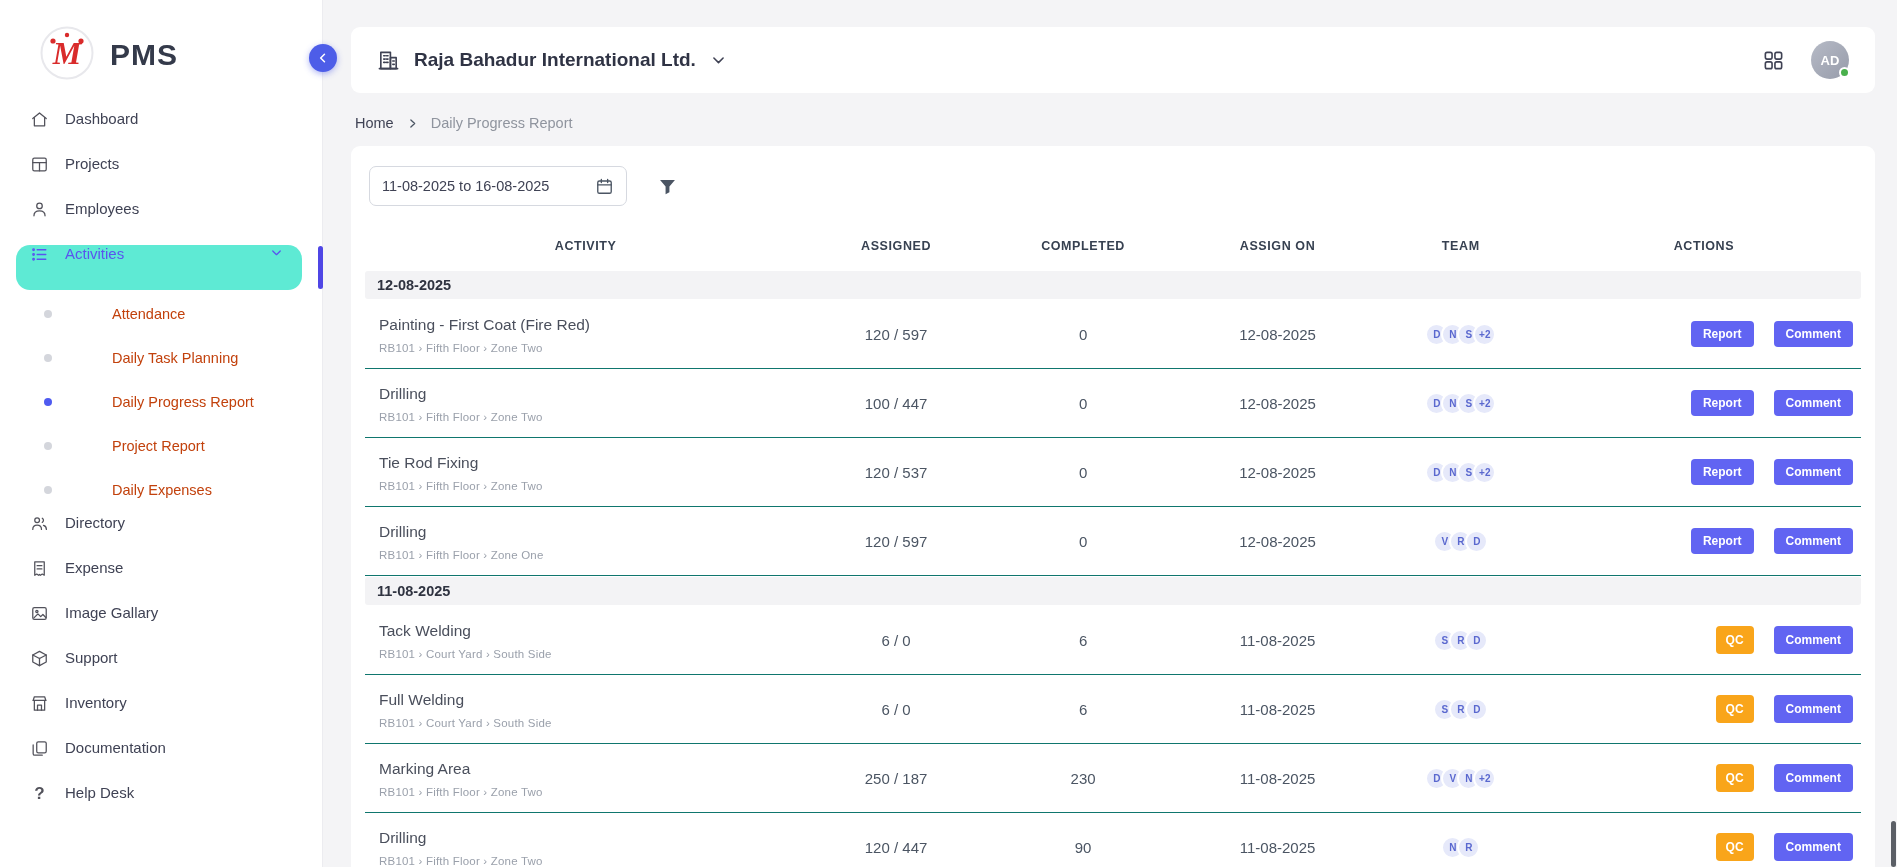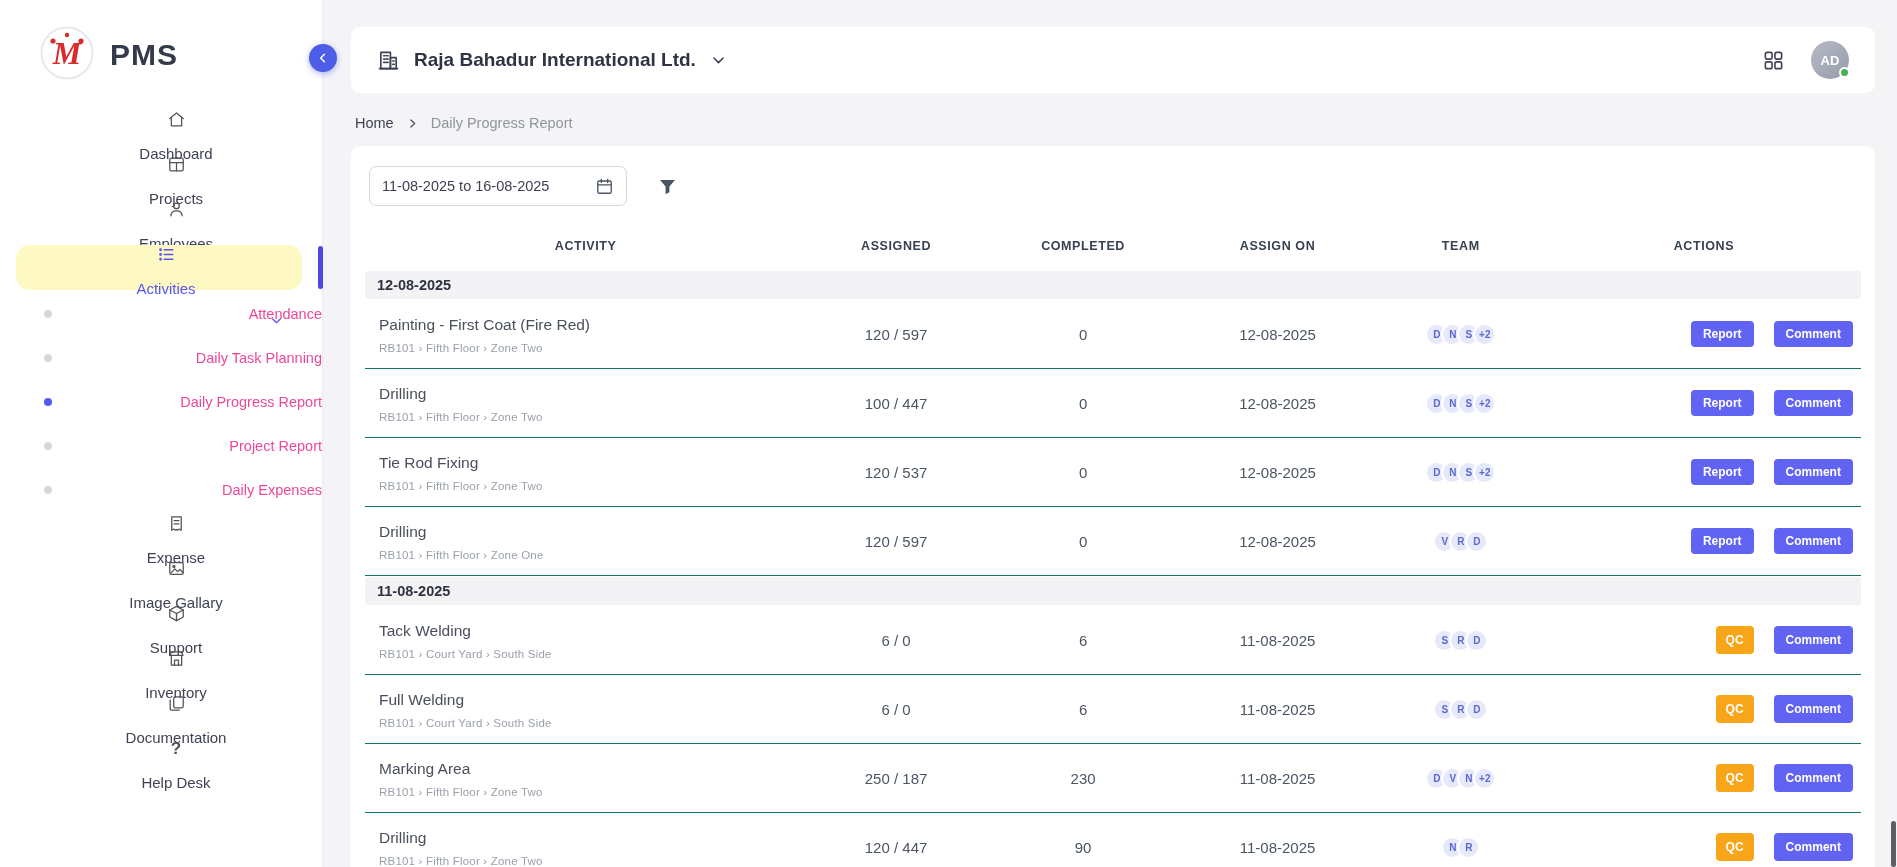--- a/index.html
+++ b/index.html
@@ -17,40 +17,40 @@
   }
   .logo-row { display:flex; align-items:center; gap:16px; padding:26px 0 20px 40px; }
   .logo-text { font-size:30px; font-weight:800; color:#343a4a; letter-spacing:1px; }
   .collapse-btn {
     position:absolute; top:44px; left:309px; width:28px; height:28px; border-radius:50%;
     background:#4d5de8; border:none; cursor:pointer; display:flex; align-items:center;
     justify-content:center; box-shadow:0 2px 6px rgba(77,93,232,.45); z-index:9;
   }
   .nav { padding-top:6px; }
   .nav-item {
-    display:flex; align-items:center; gap:16px; height:45px; padding-left:30px;
-    font-size:15px; color:#3f4254; cursor:pointer; position:relative; font-weight:500;flex-direction:column;
+    display:flex; gap:16px; height:45px; padding-left:30px;
+    font-size:15px; color:#3f4254; cursor:pointer; position:relative; font-weight:500;
   }
   .nav-item .ic { width:19px; height:19px; display:inline-flex; align-items:center; justify-content:center; }
   .nav-item .ic svg { width:19px; height:19px; stroke:#52525b; fill:none; stroke-width:1.6; stroke-linecap:round; stroke-linejoin:round; }
   .nav-item.active {
-    margin:0 20px 0 16px; padding-left:14px; background:#fef9c3; border-radius:14px;
+    margin:0 20px 0 16px; padding-left:14px; background:#5eead4; border-radius:14px;
     color:#5a54ee; height:45px;
   }
   .nav-item.active .ic svg { stroke:#5a54ee; }
   .nav-item .trail { margin-left:auto; margin-right:18px; display:inline-flex; }
   .nav-item .trail svg { width:15px; height:15px; fill:none; stroke-width:2; stroke-linecap:round; stroke-linejoin:round; }
   .active-edge {
     position:absolute; right:-21px; top:1px; width:5px; height:43px;
     background:#4f46e5; border-radius:4px;
   }
   .subnav { padding:2px 0; }
   .sub-item {
     display:flex; align-items:center; height:44px; padding-left:44px; cursor:pointer;
-    font-size:14.5px; color:#ec4899; font-weight:500;justify-content:space-between;
+    font-size:14.5px; color:#c2410c; font-weight:500;
   }
   .sub-dot { width:8px; height:8px; border-radius:50%; background:#d4d6dc; }
   .sub-item.active .sub-dot { background:#4f5bf0; }
   .sub-label { margin-left:60px; }
   .helpdesk-q { font-size:17px; font-weight:700; color:#52525b; width:19px; text-align:center; }
 
   
   .main { flex:1; padding:27px 22px 0 28px; position:relative; }
 
   .topbar {
@@ -218,20 +218,31 @@
         <div class="sub-item">
           <span class="sub-dot"></span>
           <span class="sub-label">Project Report</span>
         </div>
         <div class="sub-item">
           <span class="sub-dot"></span>
           <span class="sub-label">Daily Expenses</span>
         </div>
       </div>
 
+      <div class="nav-item">
+        <span class="ic">
+            <svg viewBox="0 0 24 24">
+              <circle cx="9" cy="8" r="3"></circle>
+              <path d="M3.5 19.5 C3.5 15.8 6 14.2 9 14.2 C12 14.2 14.5 15.8 14.5 19.5"></path>
+              <path d="M15.5 5.4 A3 3 0 0 1 15.5 10.6"></path>
+              <path d="M17 14.5 C19.3 15.1 20.7 16.8 20.7 19.5"></path>
+            </svg>
+          </span>
+        <span>Directory</span>
+      </div>
 
       <div class="nav-item">
         <span class="ic">
             <svg viewBox="0 0 24 24">
               <path d="M6 3.5 H18 V20.5 L15.5 19 L13.2 20.5 L12 19.5 L10.8 20.5 L8.5 19 L6 20.5 Z"></path>
               <path d="M9 8.5 H15"></path>
               <path d="M9 12.5 H15"></path>
             </svg>
           </span>
         <span>Expense</span>

